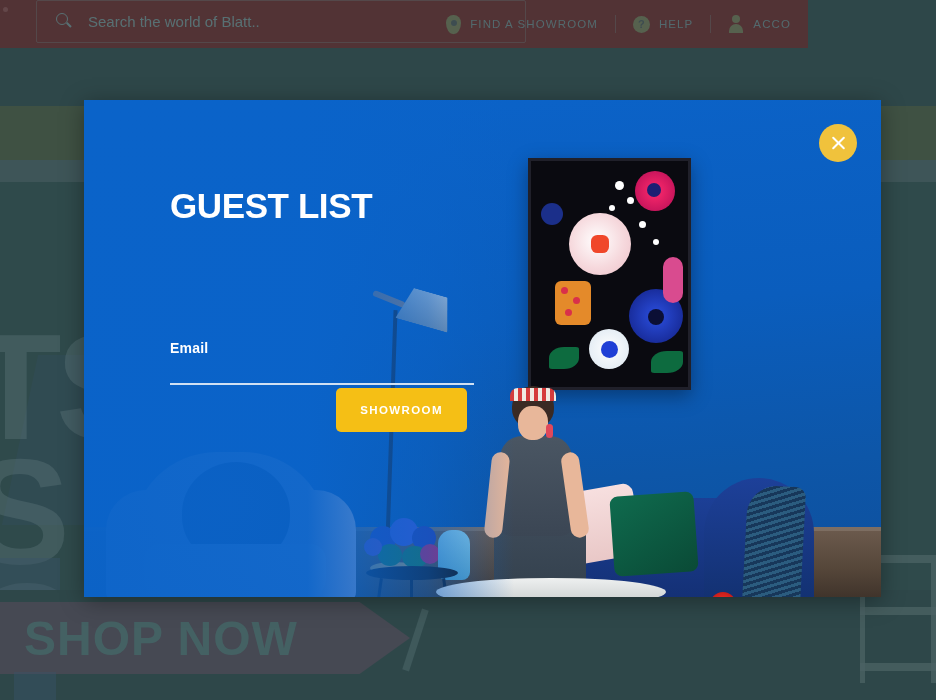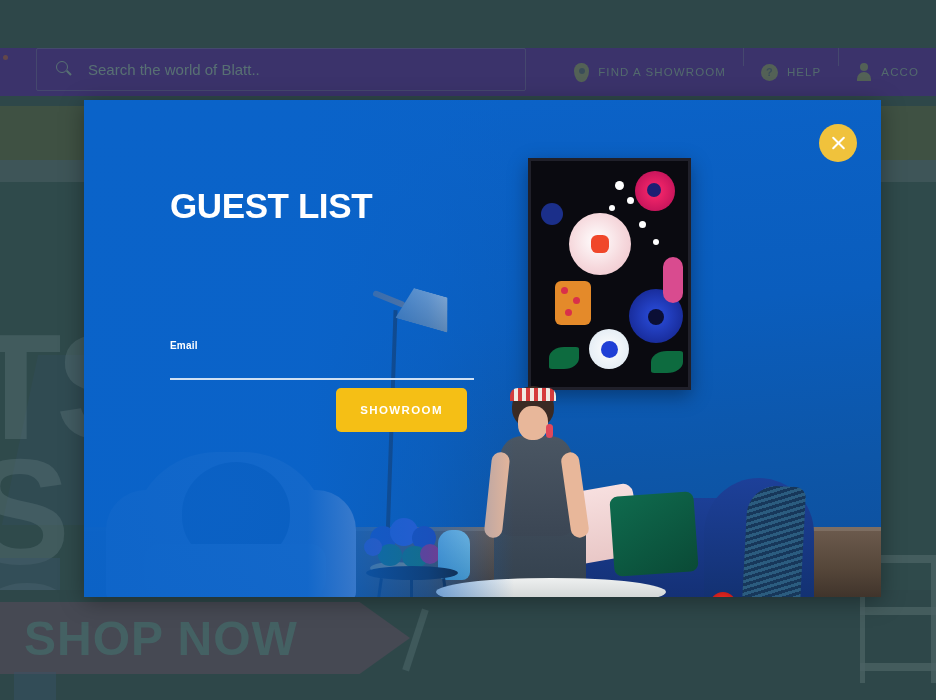--- a/index.html
+++ b/index.html
@@ -129,27 +129,26 @@
   }
   .bg-sq {
     position: absolute;
     background: rgba(70,100,140,.45);
   }
 
   
   .header {
     position: absolute;
     left: 0; top: 0;
-    width: 936px;
+    width: 808px;
     height: 48px;
-    background: #4c1d95;
+    background: #7f1d1d;
     display: flex;
     align-items: center;
     z-index: 5;
-    margin-top: 48px;
   }
   .red-dot {
     position: absolute;
     left: 3px; top: 7px;
     width: 5px; height: 5px;
     background: #a4494b;
     border-radius: 50%;
   }
   .search-box {
     position: absolute;
@@ -197,21 +196,21 @@
     width: 400px;
   }
   .search-input::placeholder { color: #8ba5a6; }
 
   .header-right {
     position: absolute;
     right: 0;
     top: 0;
     height: 48px;
     display: flex;
-    align-items: flex-start;
+    align-items: center;
   }
   .hr-item {
     display: flex;
     align-items: center;
     gap: 9px;
     padding: 0 17px;
     height: 48px;
   }
   .hr-label {
     font-size: 11.5px;
@@ -654,21 +653,21 @@
     font-family: "Liberation Sans", sans-serif;
   }
   .email-group {
     position: absolute;
     left: 86px;
     top: 240px;
     width: 300px;
     z-index: 4;
   }
   .email-label {
-    font-size: 10px;
+    font-size: 14px;
     font-weight: bold;
     color: #ffffff;
     letter-spacing: .2px;
     display: block;
     margin-bottom: 9px;
     font-family: "Liberation Sans", sans-serif;
   }
   .email-input {
     width: 300px;
     background: transparent;

